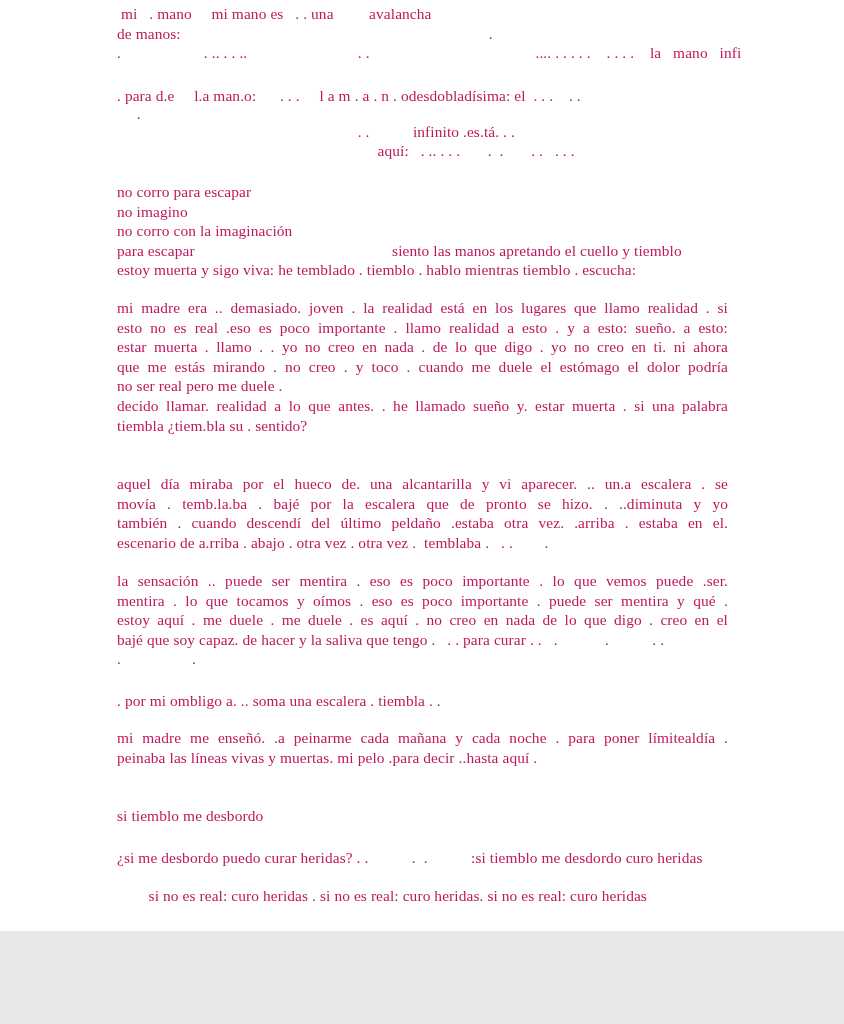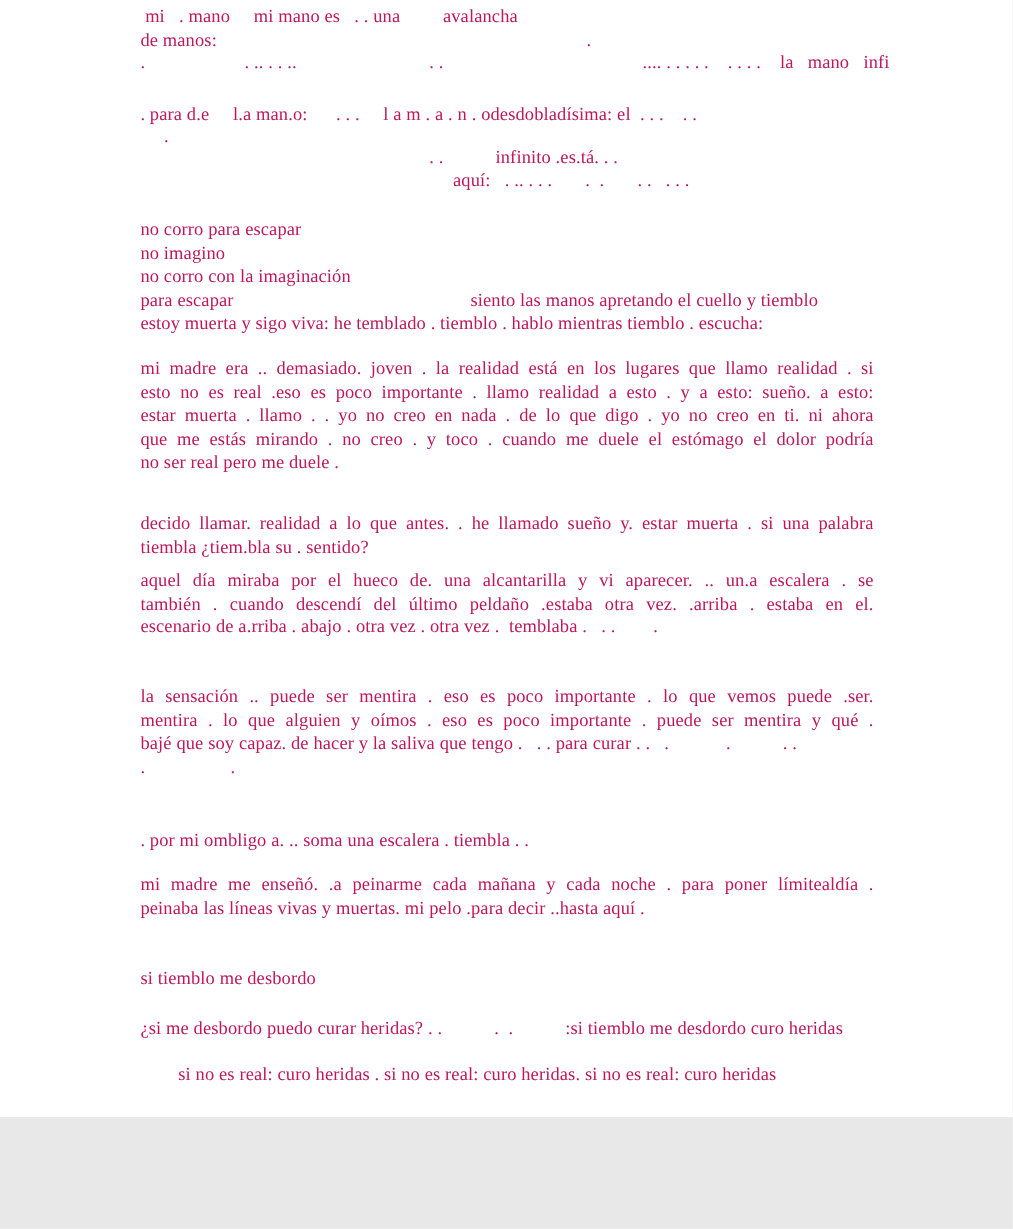--- a/index.html
+++ b/index.html
@@ -68,32 +68,34 @@
         <div class="line">para escapar                                                  siento las manos apretando el cuello y tiemblo</div>
         <div class="line">estoy muerta y sigo viva: he temblado . tiemblo . hablo mientras tiemblo . escucha:</div>
       </div>
       <div class="block" style="top: 298px;">
         <div class="line justify">mi madre era .. demasiado. joven . la realidad está en los lugares que llamo realidad . si</div>
         <div class="line justify">esto no es real .eso es poco importante . llamo realidad a esto . y a esto: sueño. a esto:</div>
         <div class="line justify">estar muerta . llamo .  . yo no creo en nada . de lo que digo . yo no creo en ti. ni ahora</div>
         <div class="line justify">que me estás mirando . no creo . y toco . cuando me duele el estómago el dolor podría</div>
         <div class="line">no ser real pero me duele .</div>
       </div>
-      <div class="block" style="top: 427px;">
+      <div class="block" style="top: 396px;">
         <div class="line justify">decido llamar. realidad a lo que antes. . he llamado sueño y. estar muerta . si una palabra</div>
         <div class="line">tiembla ¿tiem.bla su . sentido?</div>
       </div>
       <div class="block" style="top: 474px;">
         <div class="line justify">aquel día miraba por el hueco de. una alcantarilla y vi aparecer. .. un.a escalera . se</div>
+        <div class="line justify">movía . temb.la.ba . bajé por la escalera que de pronto se hizo. .  ..diminuta y yo</div>
         <div class="line justify">también . cuando descendí del último peldaño .estaba otra vez. .arriba . estaba en el.</div>
         <div class="line">escenario de a.rriba . abajo . otra vez . otra vez .  temblaba .   . .        .</div>
       </div>
       <div class="block" style="top: 571px;">
         <div class="line justify">la sensación .. puede ser mentira . eso es poco importante . lo que vemos puede .ser.</div>
-        <div class="line justify">mentira . lo que alguien y oímos . eso es poco importante . puede ser mentira y qué .</div>
+        <div class="line justify">mentira . lo que tocamos y oímos . eso es poco importante . puede ser mentira y qué .</div>
+        <div class="line justify">estoy aquí . me duele . me duele . es aquí . no creo en nada de lo que digo . creo en el</div>
         <div class="line">bajé que soy capaz. de hacer y la saliva que tengo .   . . para curar . .   .            .           . .</div>
         <div class="line">.                  .</div>
       </div>
       <div class="block" style="top: 691px;">
         <div class="line">. por mi ombligo a. .. soma una escalera . tiembla . .</div>
       </div>
       <div class="block" style="top: 728px;">
         <div class="line justify">mi madre me enseñó. .a peinarme cada mañana y cada noche . para poner límitealdía .</div>
         <div class="line">peinaba las líneas vivas y muertas. mi pelo .para decir ..hasta aquí .</div>
       </div>

